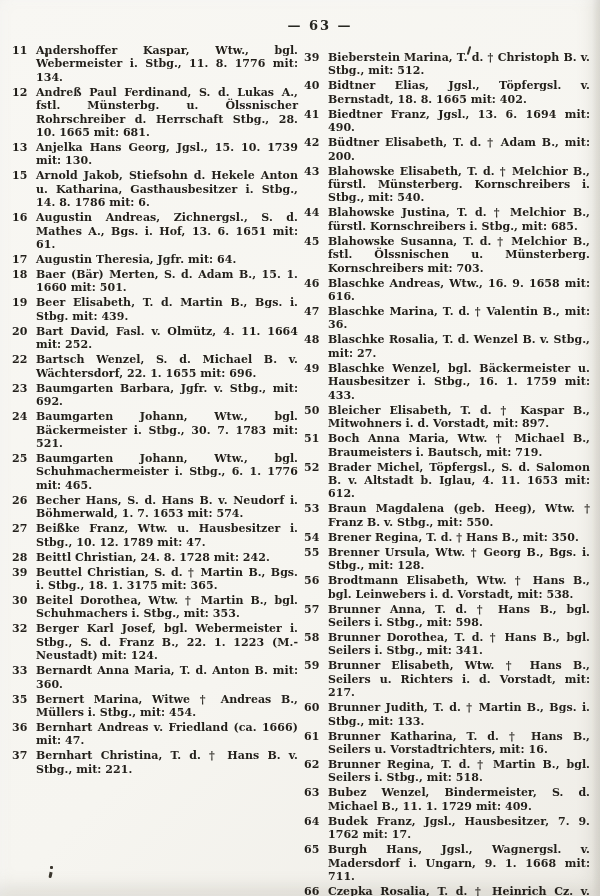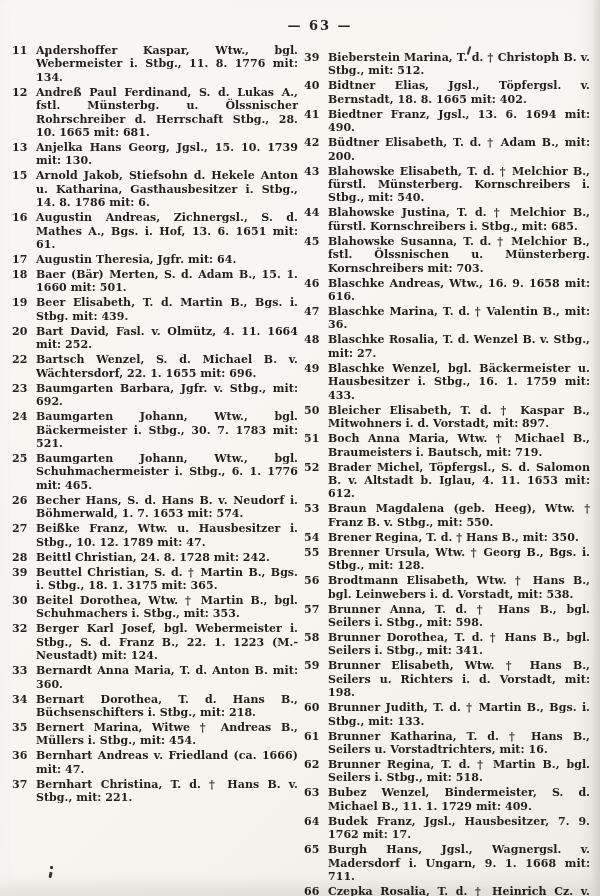--- a/index.html
+++ b/index.html
@@ -164,23 +164,20 @@
 
 
   <div class="entry">
     <span class="num">32</span><span class="txt">Berger Karl Josef, bgl. Webermeister i. Stbg., S. d. Franz B., 22. 1. 1223 (M.-Neustadt) mit: 124.</span>
   </div>
 
   <div class="entry">
     <span class="num">33</span><span class="txt">Bernardt Anna Maria, T. d. Anton B. mit: 360.</span>
   </div>
 
-  <div class="entry">
-    <span class="num">34</span><span class="txt">Bernart Dorothea, T. d. Hans B., Büchsenschifters i. Stbg., mit: 218.</span>
-  </div>
 
   <div class="entry">
     <span class="num">35</span><span class="txt">Bernert Marina, Witwe † Andreas B., Müllers i. Stbg., mit: 454.</span>
   </div>
 
   <div class="entry">
     <span class="num">36</span><span class="txt">Bernhart Andreas v. Friedland (ca. 1666) mit: 47.</span>
   </div>
 
   <div class="entry">
@@ -263,21 +260,21 @@
 
   <div class="entry">
     <span class="num">57</span><span class="txt">Brunner Anna, T. d. † Hans B., bgl. Seilers i. Stbg., mit: 598.</span>
   </div>
 
   <div class="entry">
     <span class="num">58</span><span class="txt">Brunner Dorothea, T. d. † Hans B., bgl. Seilers i. Stbg., mit: 341.</span>
   </div>
 
   <div class="entry">
-    <span class="num">59</span><span class="txt">Brunner Elisabeth, Wtw. † Hans B., Seilers u. Richters i. d. Vorstadt, mit: 198.</span>
+    <span class="num">59</span><span class="txt">Brunner Elisabeth, Wtw. † Hans B., Seilers u. Richters i. d. Vorstadt, mit: 217.</span>
   </div>
 
   <div class="entry">
     <span class="num">60</span><span class="txt">Brunner Judith, T. d. † Martin B., Bgs. i. Stbg., mit: 133.</span>
   </div>
 
   <div class="entry">
     <span class="num">61</span><span class="txt">Brunner Katharina, T. d. † Hans B., Seilers u. Vorstadtrichters, mit: 16.</span>
   </div>
 

